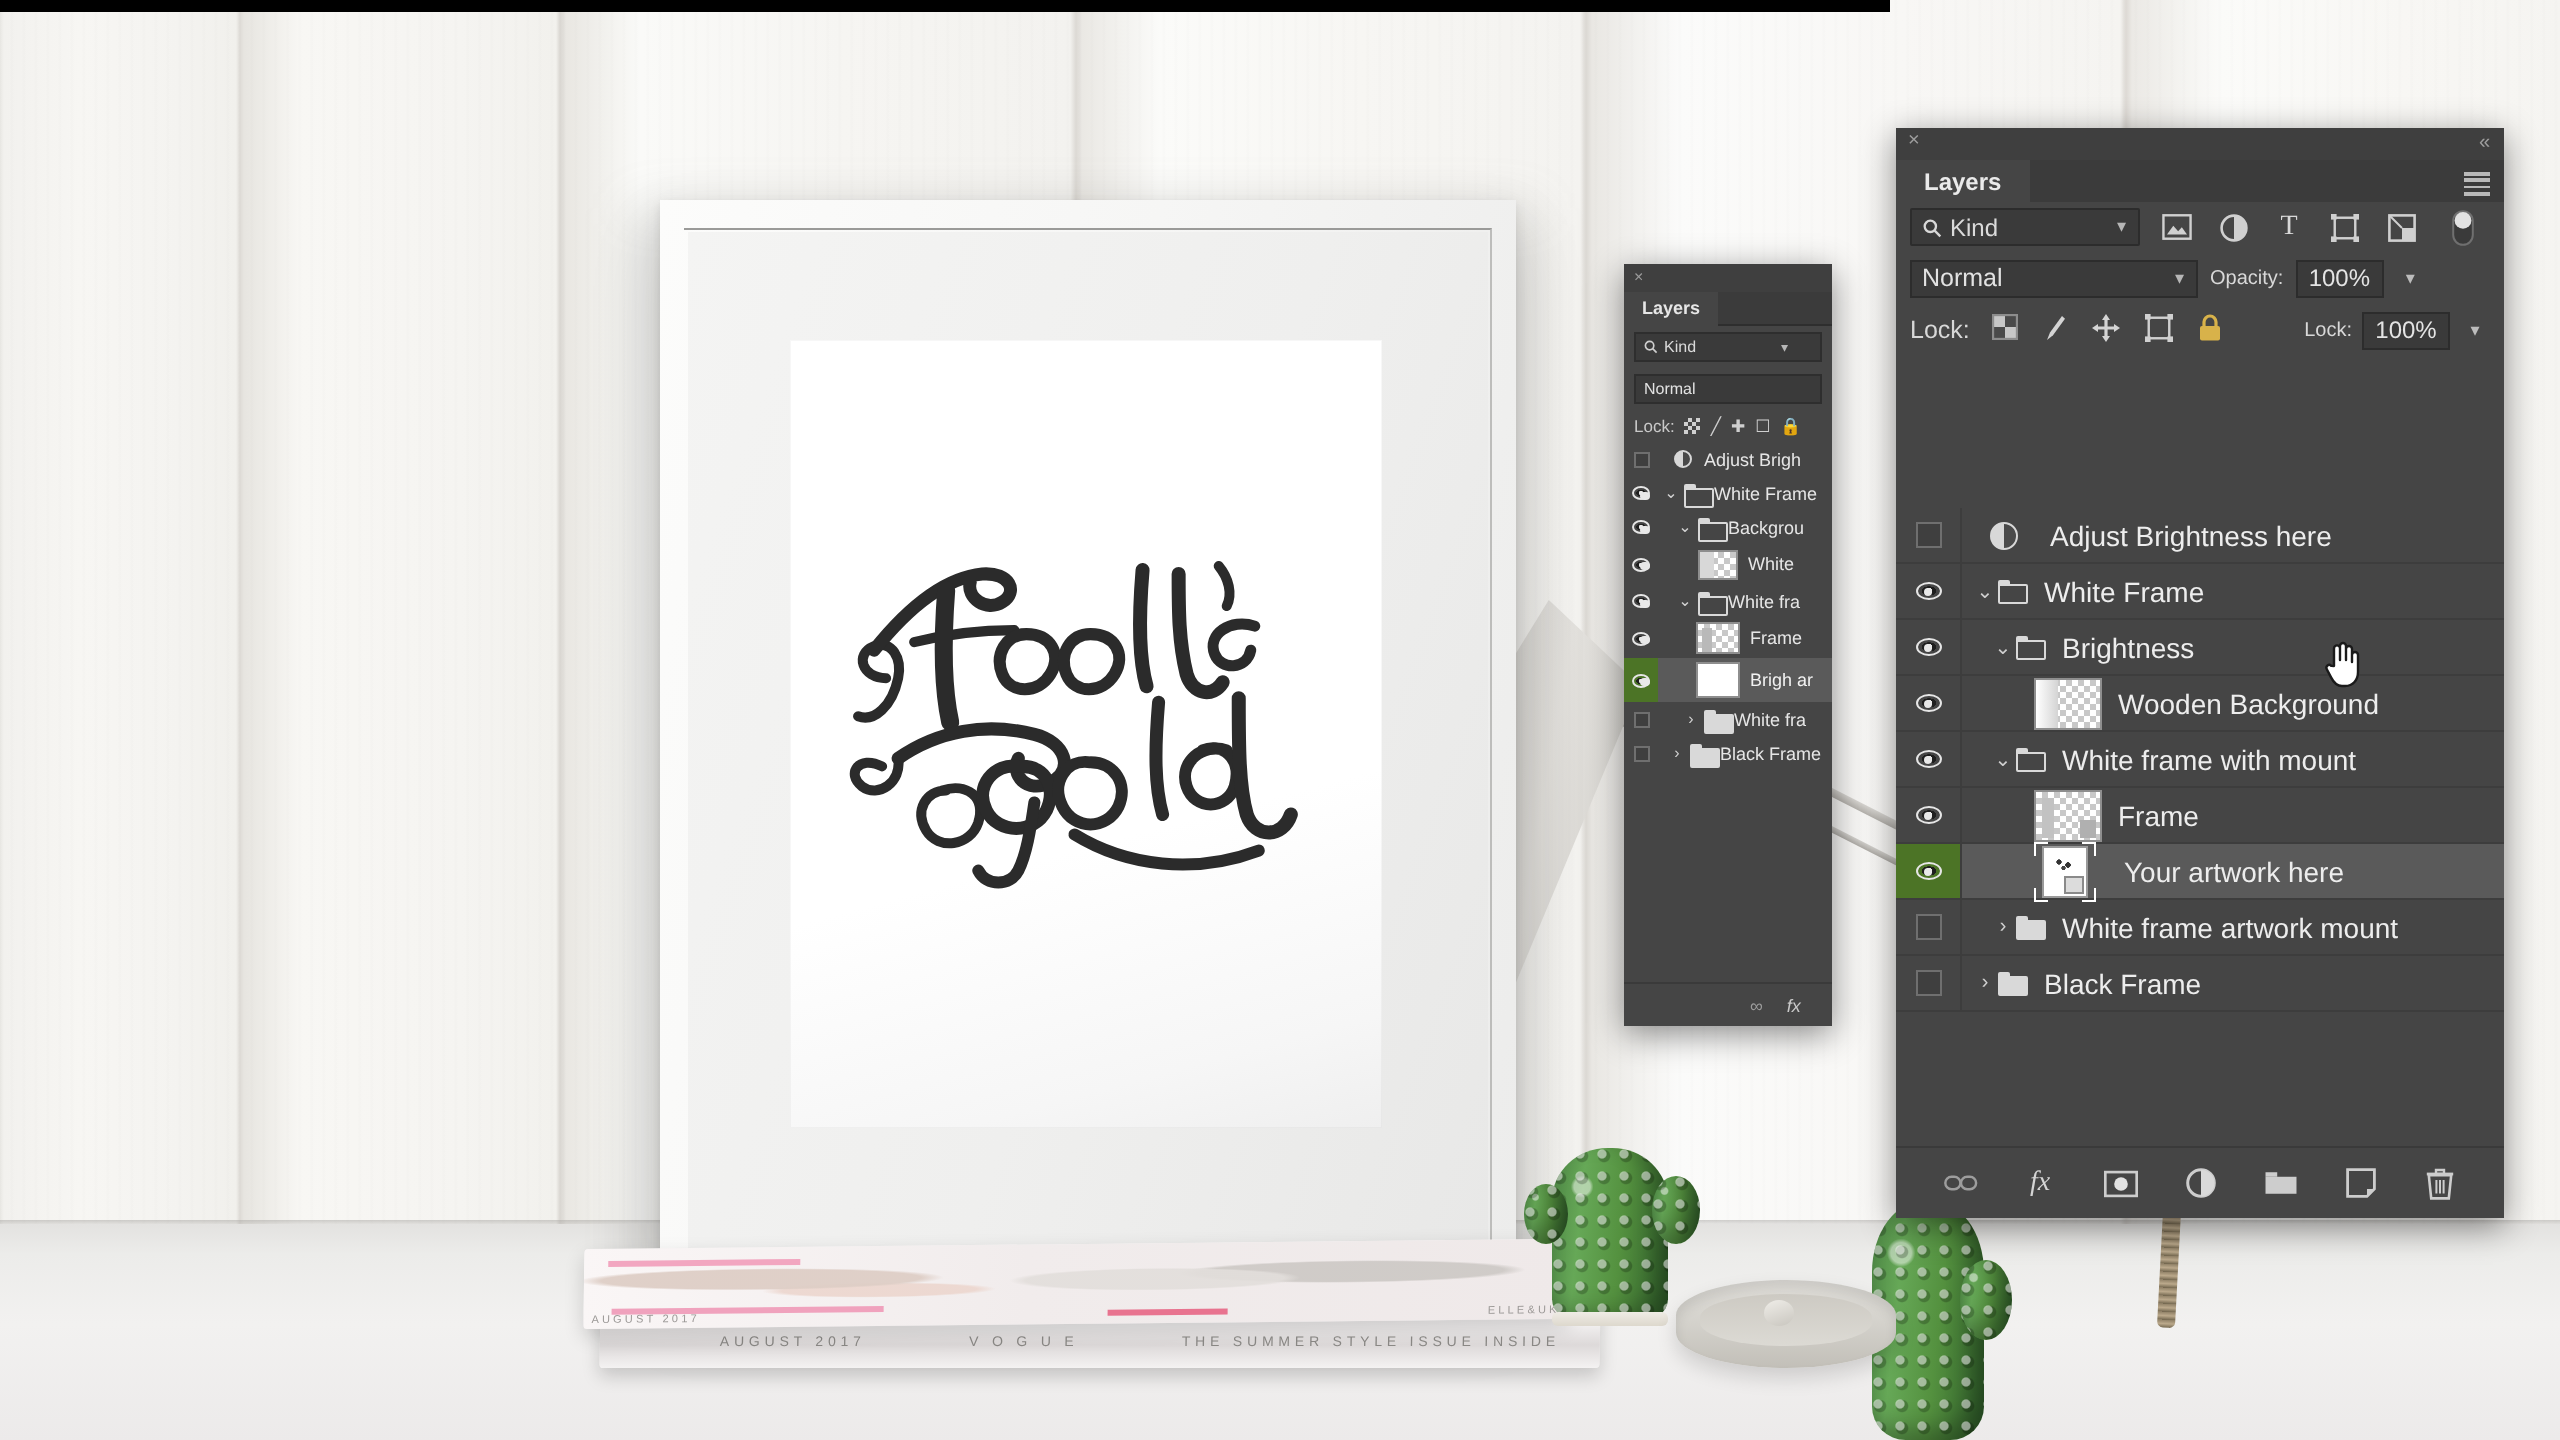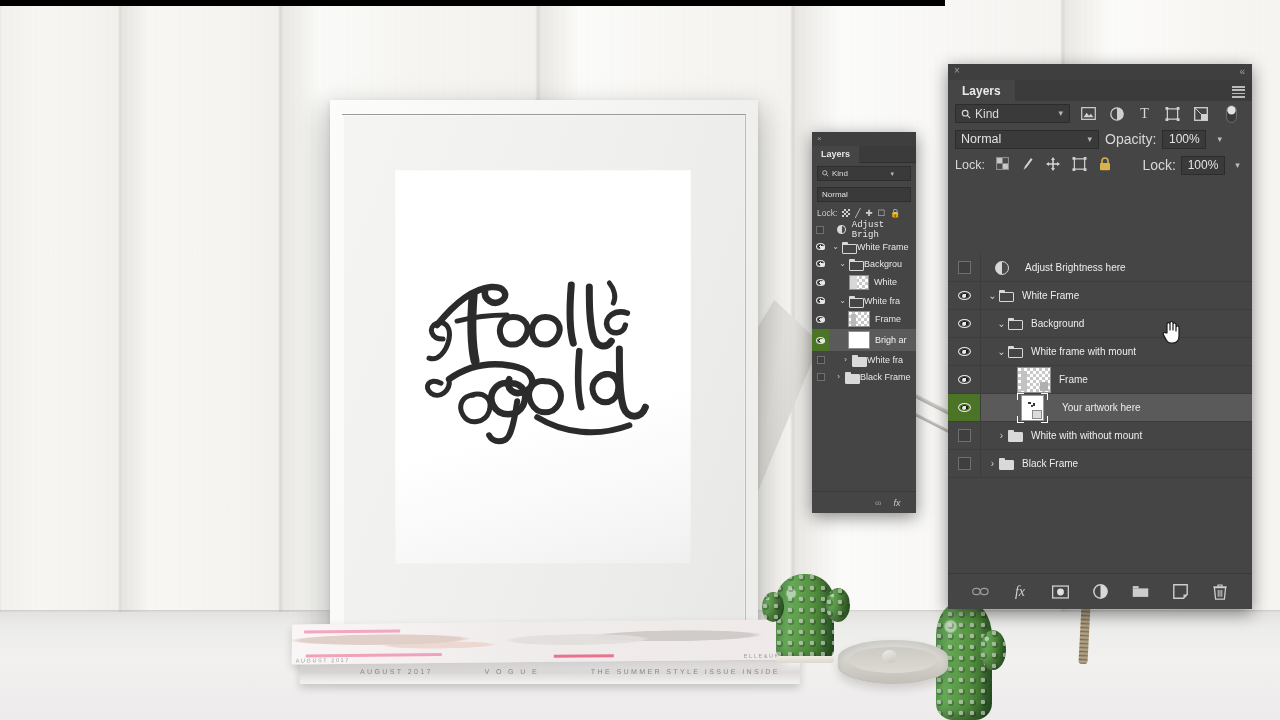--- a/index.html
+++ b/index.html
@@ -207,21 +207,21 @@
   .kind-select .chev { position:absolute; right:6px; top:3px; font-size:9px; color:#b6b6b6; }
   .filter-icons { display:flex; align-items:center; gap:13px; margin-left:3px; }
   .ficon { width:15px; height:15px; display:flex; align-items:center; justify-content:center; color:#cfcfcf; }
 
   .blend-row { height:26px; display:flex; align-items:center; padding:0 7px; gap:6px; }
   .blend-select {
     width:144px; height:19px; background:#3a3a3a; border:1px solid #2c2c2c;
     display:flex; align-items:center; padding:0 5px; color:#e2e2e2; font-size:12.5px; position:relative;
   }
   .blend-select .chev { position:absolute; right:6px; top:3px; font-size:9px; color:#b6b6b6; }
-  .op-label { font-size:14px; color:#d8d8d8; }
+  .op-label { font-size:10px; color:#d8d8d8; }
   .num-field {
     width:44px; height:19px; background:#3a3a3a; border:1px solid #2c2c2c;
     display:flex; align-items:center; justify-content:center; color:#e4e4e4; font-size:12px;
   }
   .mini-chev { width:15px; height:19px; display:flex; align-items:center; justify-content:center; font-size:9px; color:#bcbcbc; }
 
   .lock-row { height:26px; display:flex; align-items:center; padding:0 7px; gap:11px; color:#d8d8d8; font-size:12.5px; }
   .lock-icons { display:flex; align-items:center; gap:12px; }
   .lock-right { margin-left:auto; display:flex; align-items:center; gap:5px; }
 
@@ -262,21 +262,21 @@
   }
   .checker {
     position:absolute; inset:0;
     background-image:
       linear-gradient(45deg,#c8c8c8 25%, transparent 25%, transparent 75%, #c8c8c8 75%),
       linear-gradient(45deg,#c8c8c8 25%, transparent 25%, transparent 75%, #c8c8c8 75%);
     background-size:6px 6px; background-position:0 0,3px 3px; background-color:#fff;
   }
   .smart-brackets { position:absolute; inset:0; }
   .smart-brackets span { position:absolute; width:7px; height:7px; border:1.6px solid #ffffff; }
-  .lname { margin-left:8px; color:#ededed; font-size:10px; white-space:nowrap; }
+  .lname { margin-left:8px; color:#ededed; font-size:14px; white-space:nowrap; }
   .indent-1 { margin-left:14px; }
 
   .ps-footer {
     position:absolute; left:0; bottom:0; width:100%; height:36px; background:#454545;
     border-top:1px solid #3a3a3a; display:flex; align-items:center; justify-content:center; gap:23px;
   }
   .fbtn { width:17px; height:17px; display:flex; align-items:center; justify-content:center; color:#c9c9c9; font-size:12px; }
 
   .cursor-hand { position:absolute; left:1161px; top:320px; z-index:60; width:20px; height:24px; }
 </style>
@@ -407,21 +407,21 @@
     <span style="color:#cfcfcf;">☐</span>
     <span style="color:#cfcfcf;">🔒</span>
   </div>
 
   <div>
     <div class="layer-row-sm" style="height:17px;display:flex;align-items:center;">
       <span class="eye-col">
           <span style="width:8px;height:8px;border:1px solid #6f6f6f;background:#3f3f3f;display:block;"></span>
         </span>
       <span class="half-disc" style="width:9px;height:9px;margin-left:8px;"></span>
-      <span style="margin-left:6px;color:#e6e6e6;font-family:Liberation Mono, monospace;">Adjust Brigh</span>
+      <span style="margin-left:6px;color:#e6e6e6;">Adjust Brigh</span>
     </div>
     <div class="layer-row-sm" style="height:17px;display:flex;align-items:center;">
       <span class="eye-col">
           <span class="eye" style="width:9px;height:7px;border-width:1.2px;"></span>
         </span>
       <span class="twisty" style="font-size:8px;">⌄</span>
       <span class="folder" style="width:11px;height:9px;">
           <b></b>
           <i></i>
         </span>
@@ -658,23 +658,33 @@
 
     <div class="layer-row-m">
       <div class="eye-cell">
           <span class="eye"></span>
         </div>
       <span class="twisty indent-1">⌄</span>
       <span class="folder">
           <b></b>
           <i></i>
         </span>
-      <span class="lname">Background</span>
-    </div>
-
+      <span class="lname">Brightness</span>
+    </div>
+
+    <div class="layer-row-m">
+      <div class="eye-cell">
+          <span class="eye"></span>
+        </div>
+      <span class="thumb" style="margin-left:36px;">
+        <span class="checker"></span>
+        <span style="position:absolute;left:0;top:0;width:11px;height:100%;background:linear-gradient(90deg,#ffffff,#d4d4d4);"></span>
+      </span>
+      <span class="lname">Wooden Background</span>
+    </div>
 
     <div class="layer-row-m">
       <div class="eye-cell">
           <span class="eye"></span>
         </div>
       <span class="twisty indent-1">⌄</span>
       <span class="folder">
           <b></b>
           <i></i>
         </span>
@@ -716,21 +726,21 @@
 
     <div class="layer-row-m">
       <div class="eye-cell">
           <span class="eye-off"></span>
         </div>
       <span class="twisty indent-1">›</span>
       <span class="folder solid">
           <b></b>
           <i></i>
         </span>
-      <span class="lname">White with without mount</span>
+      <span class="lname">White frame artwork mount</span>
     </div>
 
     <div class="layer-row-m">
       <div class="eye-cell">
           <span class="eye-off"></span>
         </div>
       <span class="twisty" style="margin-left:5px;">›</span>
       <span class="folder solid">
           <b></b>
           <i></i>

